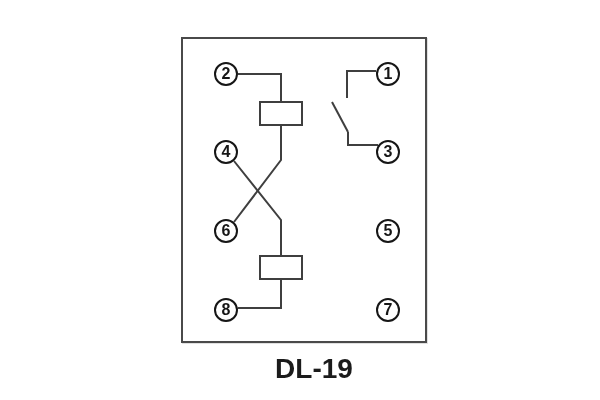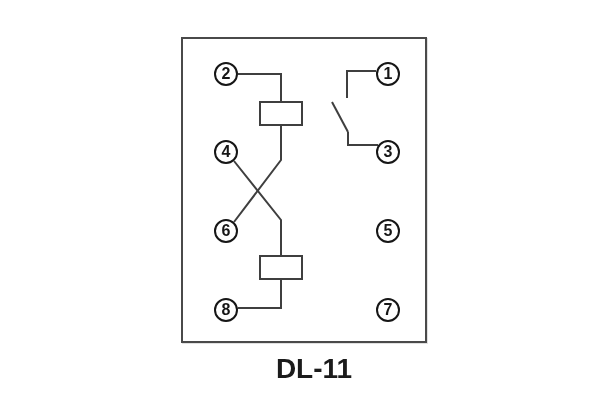--- a/index.html
+++ b/index.html
@@ -125,15 +125,15 @@
   <div class="terminal" style="left:388px; top:152px">
     <span class="tnum">3</span>
   </div>
   <div class="terminal" style="left:388px; top:231px">
     <span class="tnum">5</span>
   </div>
   <div class="terminal" style="left:388px; top:310px">
     <span class="tnum">7</span>
   </div>
 
-  <div class="caption">DL-11</div>
+  <div class="caption">DL-19</div>
 
 </div>
 
 </body></html>

